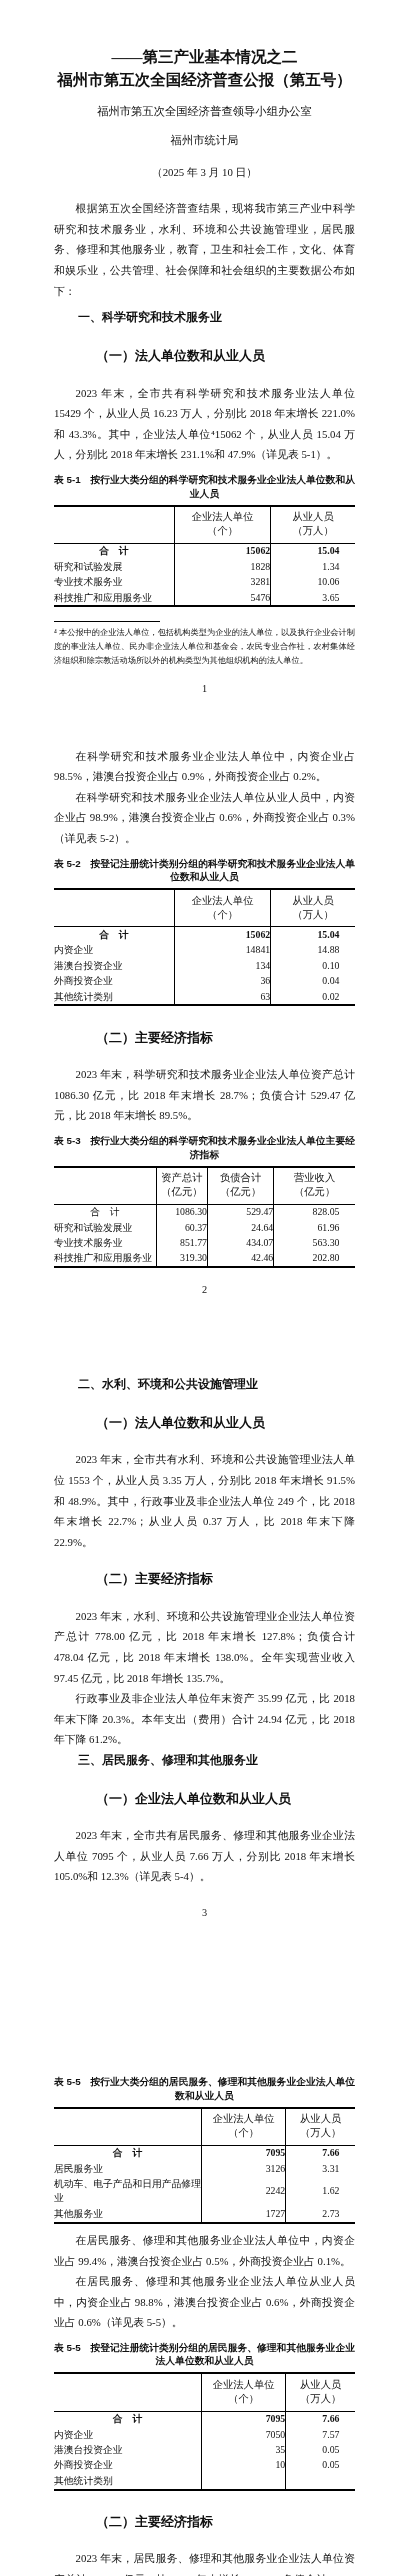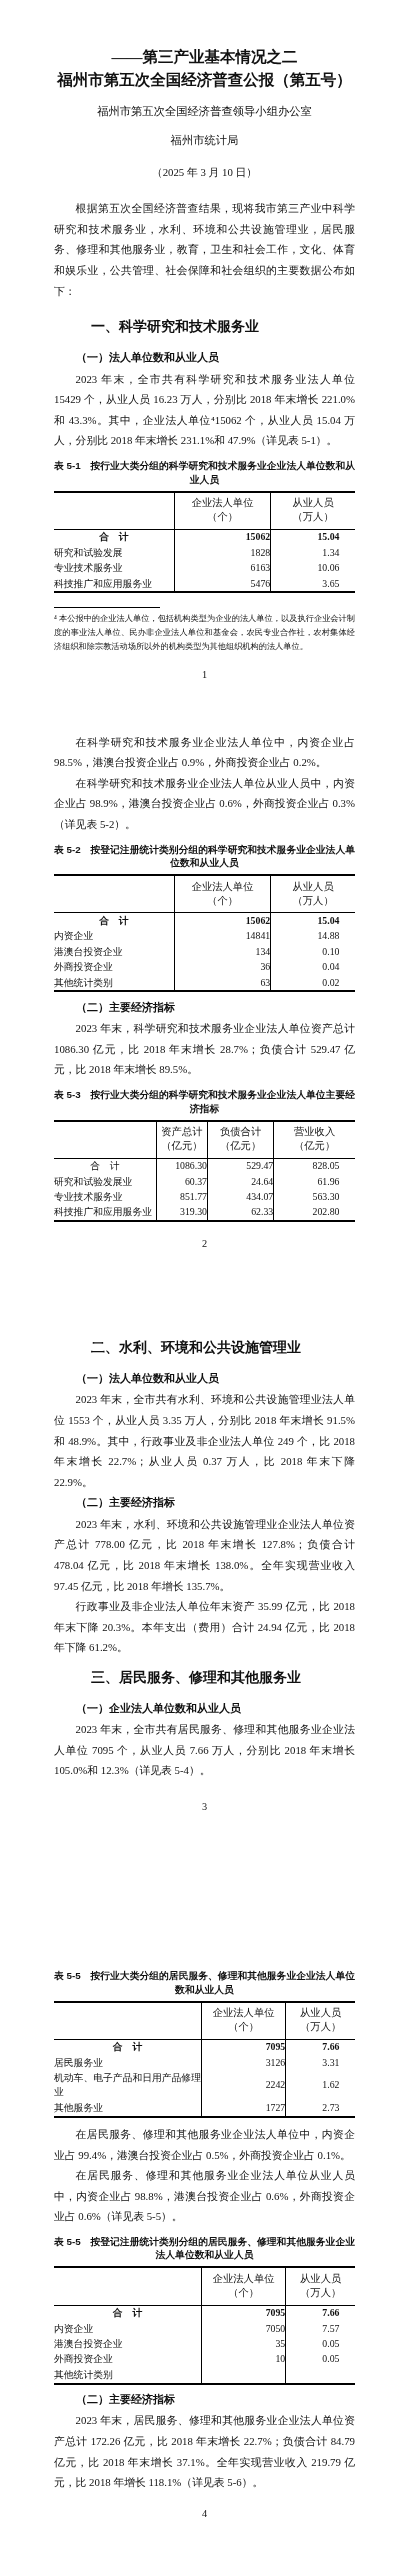--- a/index.html
+++ b/index.html
@@ -6,22 +6,22 @@
   body { width:409px; font-family:"Liberation Serif", serif; color:#111; }
   .doc { position:relative; width:409px; height:4050px; overflow:hidden; background:#fff; }
   .content { padding:0 54px 0 54px; }
   .spacer { width:100%; }
 
   .title { font-size:15.5px; font-weight:bold; text-align:center; line-height:23px; margin:0; font-family:"Liberation Serif", serif; }
   .org-line { text-align:center; font-size:11.3px; line-height:15.5px; margin-top:13.4px; }
   .date-line { text-align:center; font-size:10.8px; line-height:15.5px; margin-top:16.5px; }
 
   .p { font-size:10.8px; line-height:20.6px; text-align:justify; text-indent:2em; margin:0; }
-  .h1 { font-size:14px; font-weight:bold; font-family:"Liberation Sans", sans-serif; line-height:21.6px; margin:9px; text-indent:2em; }
-  .h2 { font-size:11px; font-weight:bold; line-height:21.6px; margin:0; text-indent:2em; font-family:"Liberation Serif", serif; }
+  .h1 { font-size:12px; font-weight:bold; font-family:"Liberation Sans", sans-serif; line-height:21.6px; margin:0; text-indent:2em; }
+  .h2 { font-size:13px; font-weight:bold; line-height:21.6px; margin:16px; text-indent:2em; font-family:"Liberation Serif", serif; }
 
   .tbl-caption { font-size:9.8px; font-weight:bold; text-align:center; margin:8.2px 0 4.6px; font-family:"Liberation Sans", sans-serif; line-height:13.4px; }
   table.stat { width:100%; border-collapse:collapse; border-top:2.1px solid #000; border-bottom:2.1px solid #000; table-layout:fixed; }
   table.stat th { font-weight:normal; border-bottom:1px solid #000; padding:3.6px 0 4.6px; text-align:center; font-size:10.3px; line-height:14px; vertical-align:middle; }
   table.stat td { padding:0.5px 0; line-height:14.4px; font-size:9.8px; height:14.4px; vertical-align:middle; }
   td.stub { text-align:left; padding-left:1px; }
   td.num { text-align:right; padding-right:7.2px; }
   td.num.last { padding-right:15.5px; }
   .div { border-left:0.8px solid #000; }
   tr.total td { font-weight:bold; }
@@ -79,21 +79,21 @@
             <td class="num div">15062</td>
             <td class="num div last">15.04</td>
           </tr>
         <tr>
             <td class="stub">研究和试验发展</td>
             <td class="num div">1828</td>
             <td class="num div last">1.34</td>
           </tr>
         <tr>
             <td class="stub">专业技术服务业</td>
-            <td class="num div">6163</td>
+            <td class="num div">3281</td>
             <td class="num div last">10.06</td>
           </tr>
         <tr>
             <td class="stub">科技推广和应用服务业</td>
             <td class="num div">5476</td>
             <td class="num div last">3.65</td>
           </tr>
       </tbody>
     </table>
 
@@ -198,21 +198,21 @@
           </tr>
         <tr>
             <td class="stub">专业技术服务业</td>
             <td class="num div">851.77</td>
             <td class="num div">434.07</td>
             <td class="num div last">563.30</td>
           </tr>
         <tr>
             <td class="stub">科技推广和应用服务业</td>
             <td class="num div">319.30</td>
-            <td class="num div">62.33</td>
+            <td class="num div">42.46</td>
             <td class="num div last">202.80</td>
           </tr>
       </tbody>
     </table>
 
     <div class="pageno">2</div>
 
     <div class="spacer" style="height:77px"></div>
     <h2 class="h1">二、水利、环境和公共设施管理业</h2>
     <h3 class="h2">（一）法人单位数和从业人员</h3>

